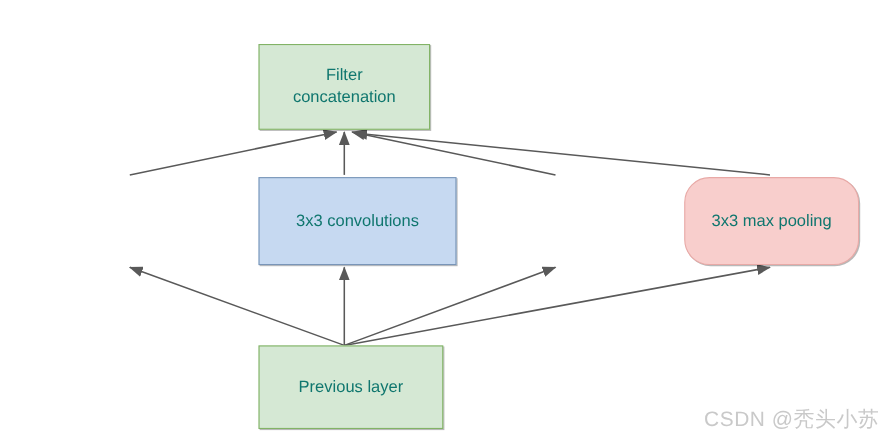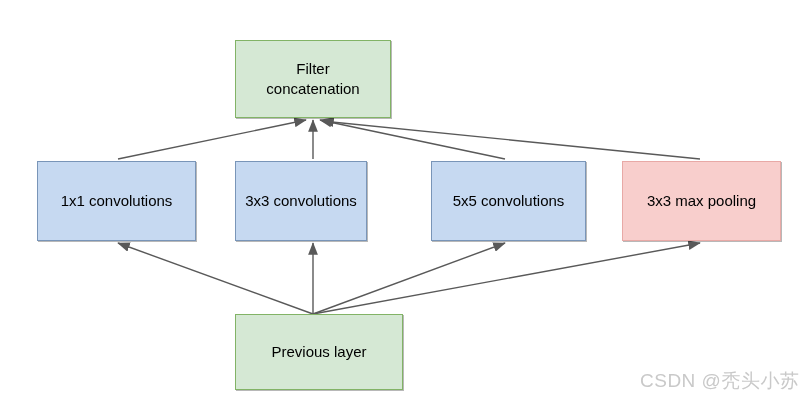--- a/index.html
+++ b/index.html
@@ -31,51 +31,52 @@
   }
   .node {
     position: absolute;
     box-sizing: border-box;
     display: flex;
     align-items: center;
     justify-content: center;
     text-align: center;
     font-size: 15px;
     line-height: 1.35;
-    color: #000000;
+    color: #0f766e;
     border-width: 1px;
     border-style: solid;
   }
   .node-green {
     background: #d5e8d4;
     border-color: #82b366;
     box-shadow: 1px 1px 0 0 rgba(0,0,0,0.28);
   }
   .node-blue {
     background: #c6d9f1;
     border-color: #7995b8;
     box-shadow: 1px 1px 0 0 rgba(0,0,0,0.28);
   }
   .node-red {
     background: #f8cecc;
     border-color: #e8a9a6;
     box-shadow: 1px 1px 0 0 rgba(0,0,0,0.28);
+    border-radius: 23px;
   }
   .node-label {
     display: block;
     white-space: pre-line;
   }
   #node-filter-concatenation {
     left: 235px; top: 40px; width: 156px; height: 78px;
   }
   #node-conv-1x1 {
     left: 37px; top: 161px; width: 159px; height: 80px;
   }
   #node-conv-3x3 {
-    left: 235px; top: 161px; width: 132px; height: 80px;
+    left: 235px; top: 161px; width: 180px; height: 80px;
   }
   #node-conv-5x5 {
     left: 431px; top: 161px; width: 155px; height: 80px;
   }
   #node-maxpool-3x3 {
     left: 622px; top: 161px; width: 159px; height: 80px;
   }
   #node-previous-layer {
     left: 235px; top: 314px; width: 168px; height: 76px;
   }
@@ -114,31 +115,25 @@
       <line x1="505" y1="159" x2="320" y2="120"></line>
       <line x1="700" y1="159" x2="322" y2="121"></line>
     </g>
   </svg>
 
   <div class="node node-green" id="node-filter-concatenation">
     <span class="node-label">Filter
 concatenation</span>
   </div>
 
-  <div class="node node-blue" id="node-conv-1x1">
-    <span class="node-label">1x1 convolutions</span>
-  </div>
 
   <div class="node node-blue" id="node-conv-3x3">
     <span class="node-label">3x3 convolutions</span>
   </div>
 
-  <div class="node node-blue" id="node-conv-5x5">
-    <span class="node-label">5x5 convolutions</span>
-  </div>
 
   <div class="node node-red" id="node-maxpool-3x3">
     <span class="node-label">3x3 max pooling</span>
   </div>
 
   <div class="node node-green" id="node-previous-layer">
     <span class="node-label">Previous layer</span>
   </div>
 
   <div id="watermark">CSDN @秃头小苏</div>

